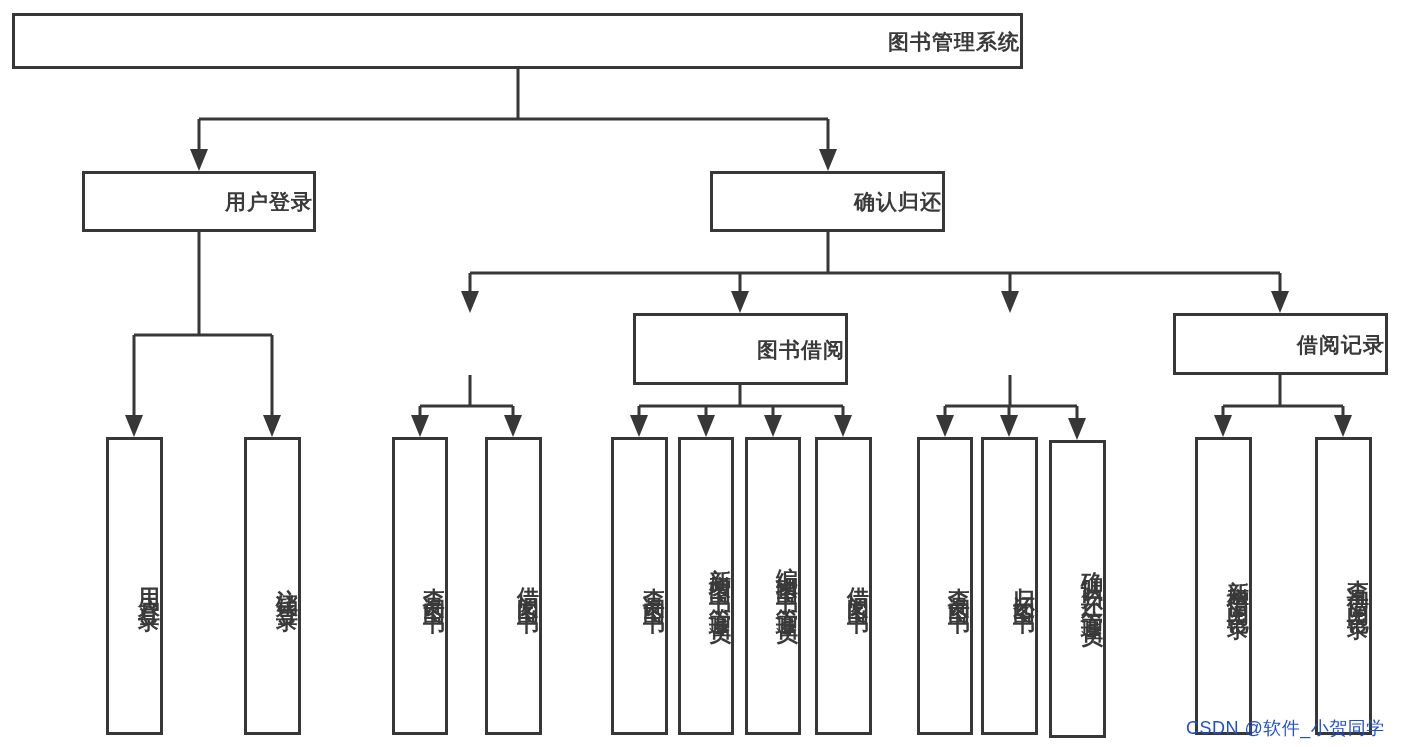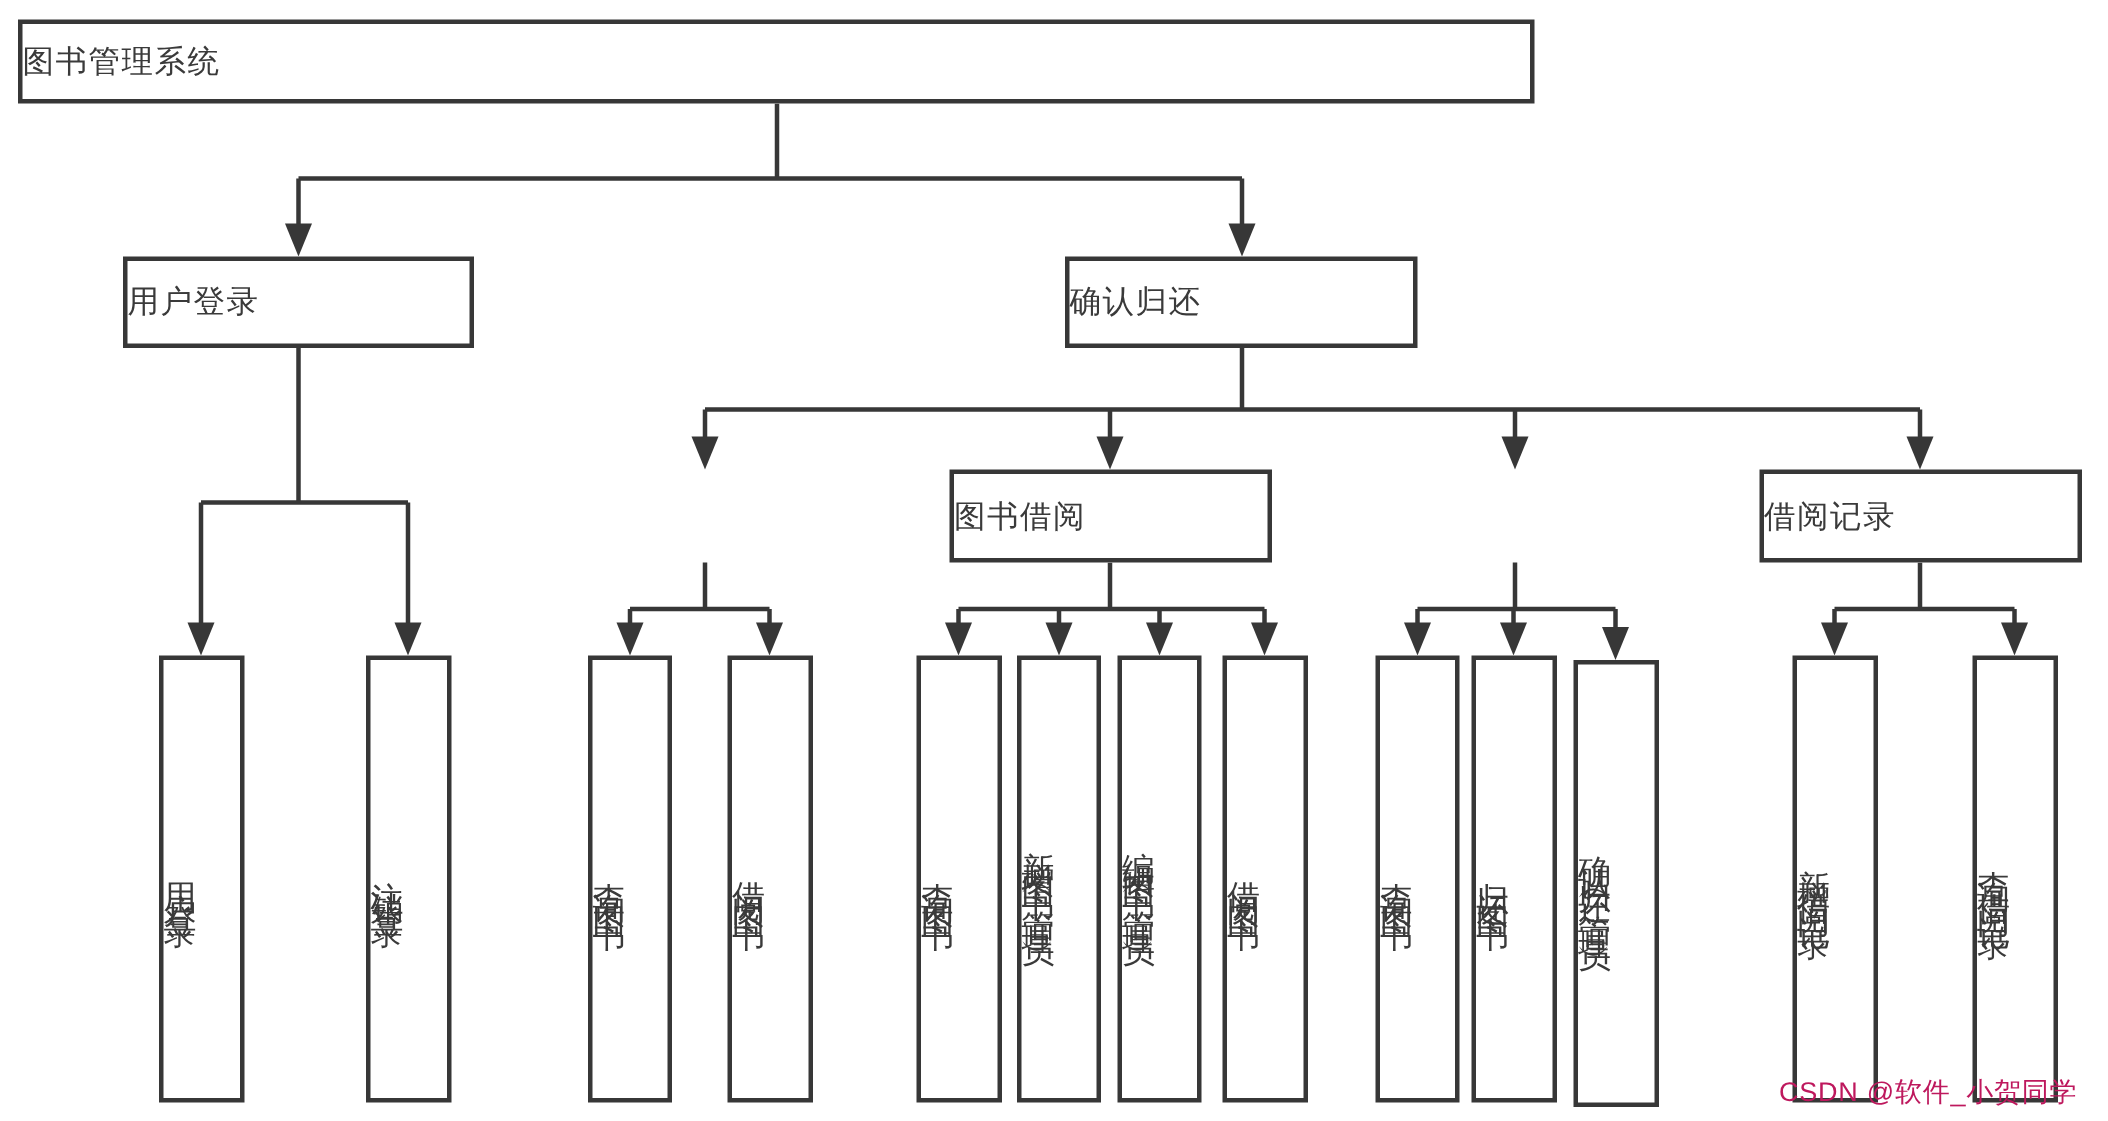--- a/index.html
+++ b/index.html
@@ -11,22 +11,23 @@
     overflow:hidden;
   }
   .connectors{position:absolute;left:0;top:0;width:1405px;height:747px;z-index:1;}
   .node{
     position:absolute;
     box-sizing:border-box;
     background:#ffffff;
     border:3px solid #373737;
     display:flex;
     align-items:center;
-    justify-content:flex-start;
+    justify-content:flex-end;
     z-index:2;
+    font-weight:bold;
   }
   .htext{
     font-size:21px;
     color:#3a3a3a;
     letter-spacing:1px;
     white-space:nowrap;
     line-height:1;
   }
   .vtext{
     writing-mode:vertical-rl;
@@ -34,21 +35,21 @@
     font-size:22px;
     color:#3a3a3a;
     letter-spacing:8px;
     line-height:1;
     white-space:nowrap;
   }
   .watermark{
     position:absolute;
     left:1186px;top:716px;
     font-size:18px;
-    color:#be185d;
+    color:#1d4ed8;
     letter-spacing:0.5px;
     z-index:3;
     white-space:nowrap;
   }
 </style>
 </head>
 <body>
 
 <div class="stage">
 
@@ -96,21 +97,21 @@
     <span class="htext">图书管理系统</span>
   </div>
 
   <div class="node" style="left:82px;top:171px;width:234px;height:61px">
     <span class="htext">用户登录</span>
   </div>
   <div class="node" style="left:710px;top:171px;width:235px;height:61px">
     <span class="htext">确认归还</span>
   </div>
 
-  <div class="node" style="left:633px;top:313px;width:215px;height:62px">
+  <div class="node" style="left:633px;top:313px;width:215px;height:72px">
     <span class="htext">图书借阅</span>
   </div>
   <div class="node" style="left:1173px;top:313px;width:215px;height:62px">
     <span class="htext">借阅记录</span>
   </div>
 
   <div class="node" style="left:106px;top:437px;width:57px;height:298px">
     <span class="vtext">用户登录</span>
   </div>
   <div class="node" style="left:244px;top:437px;width:57px;height:298px">

